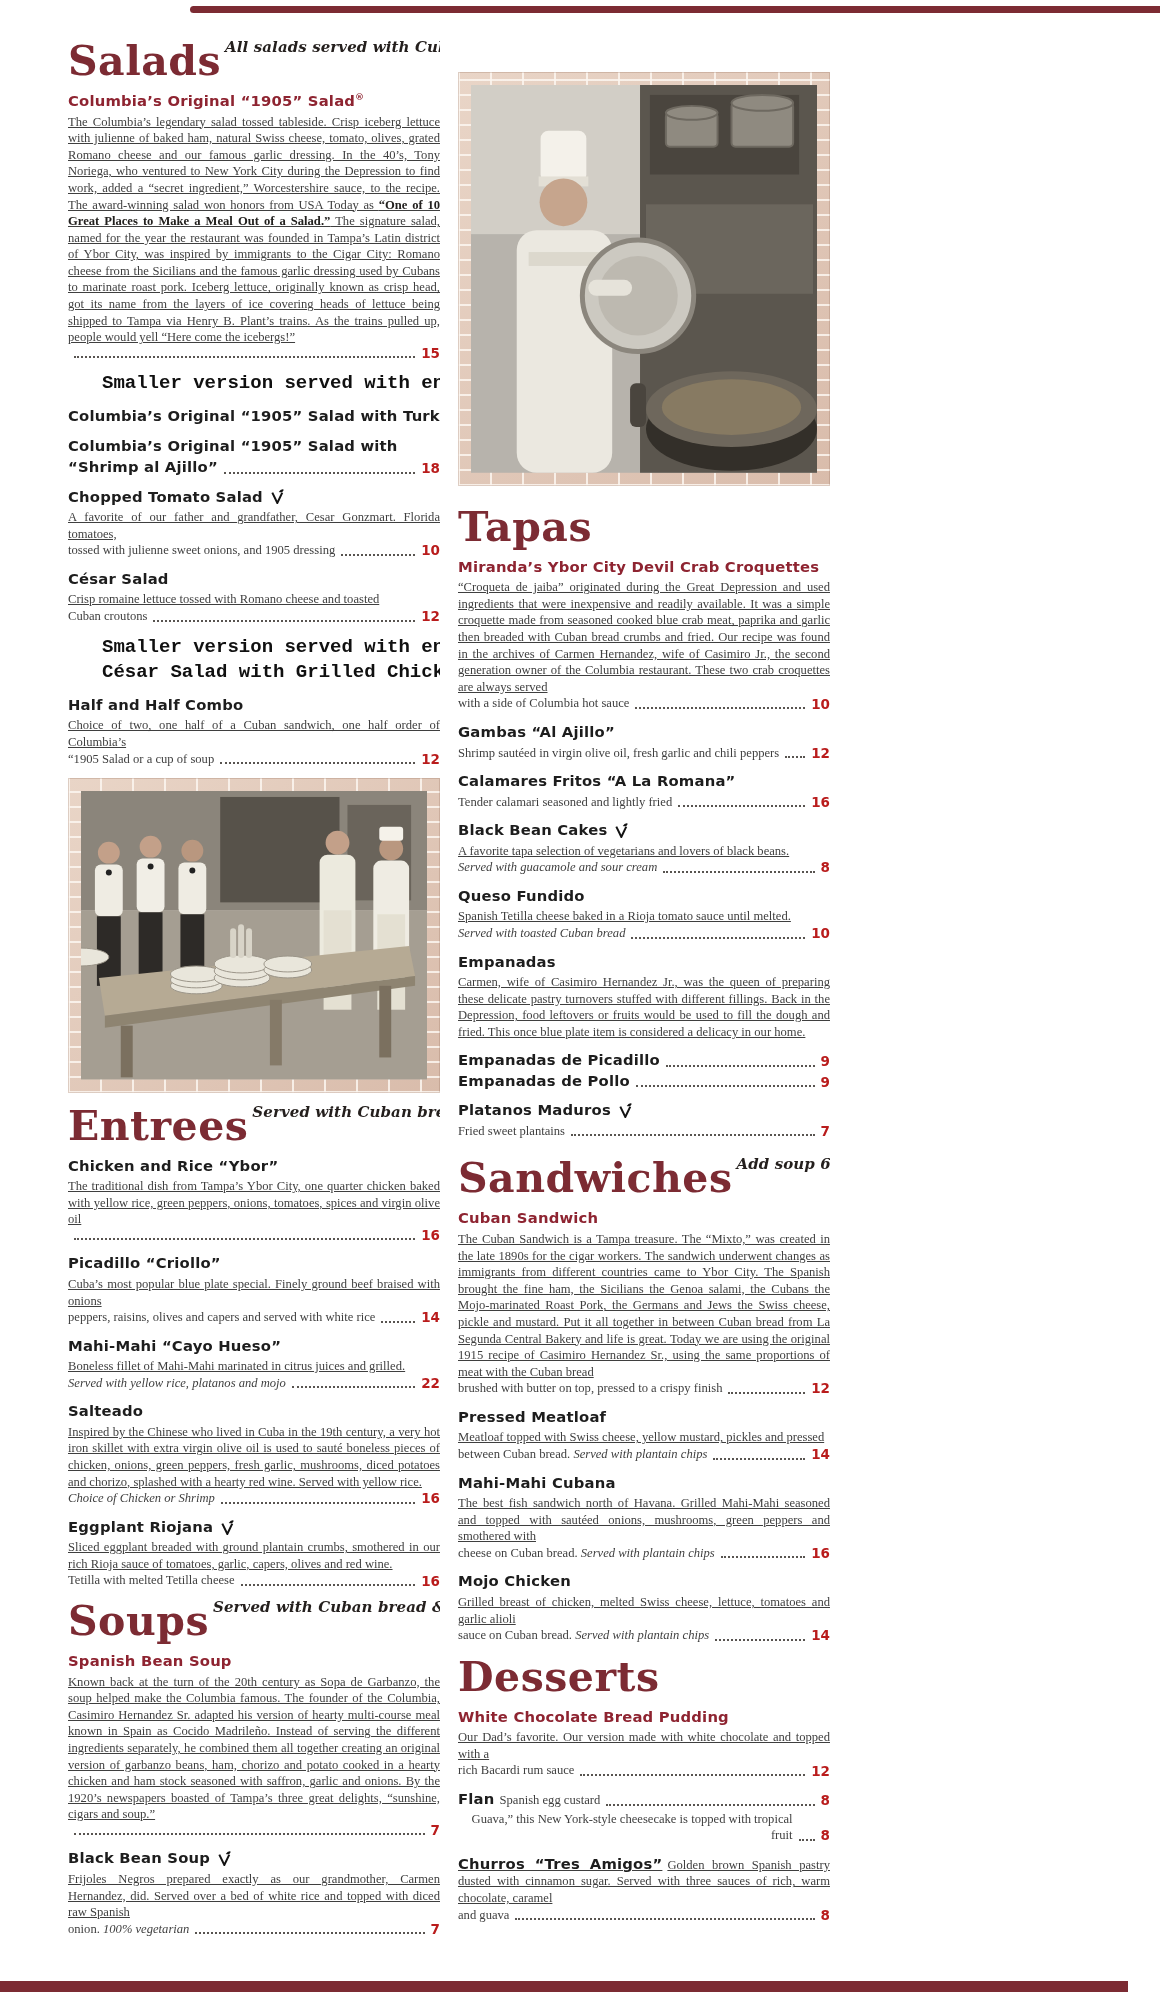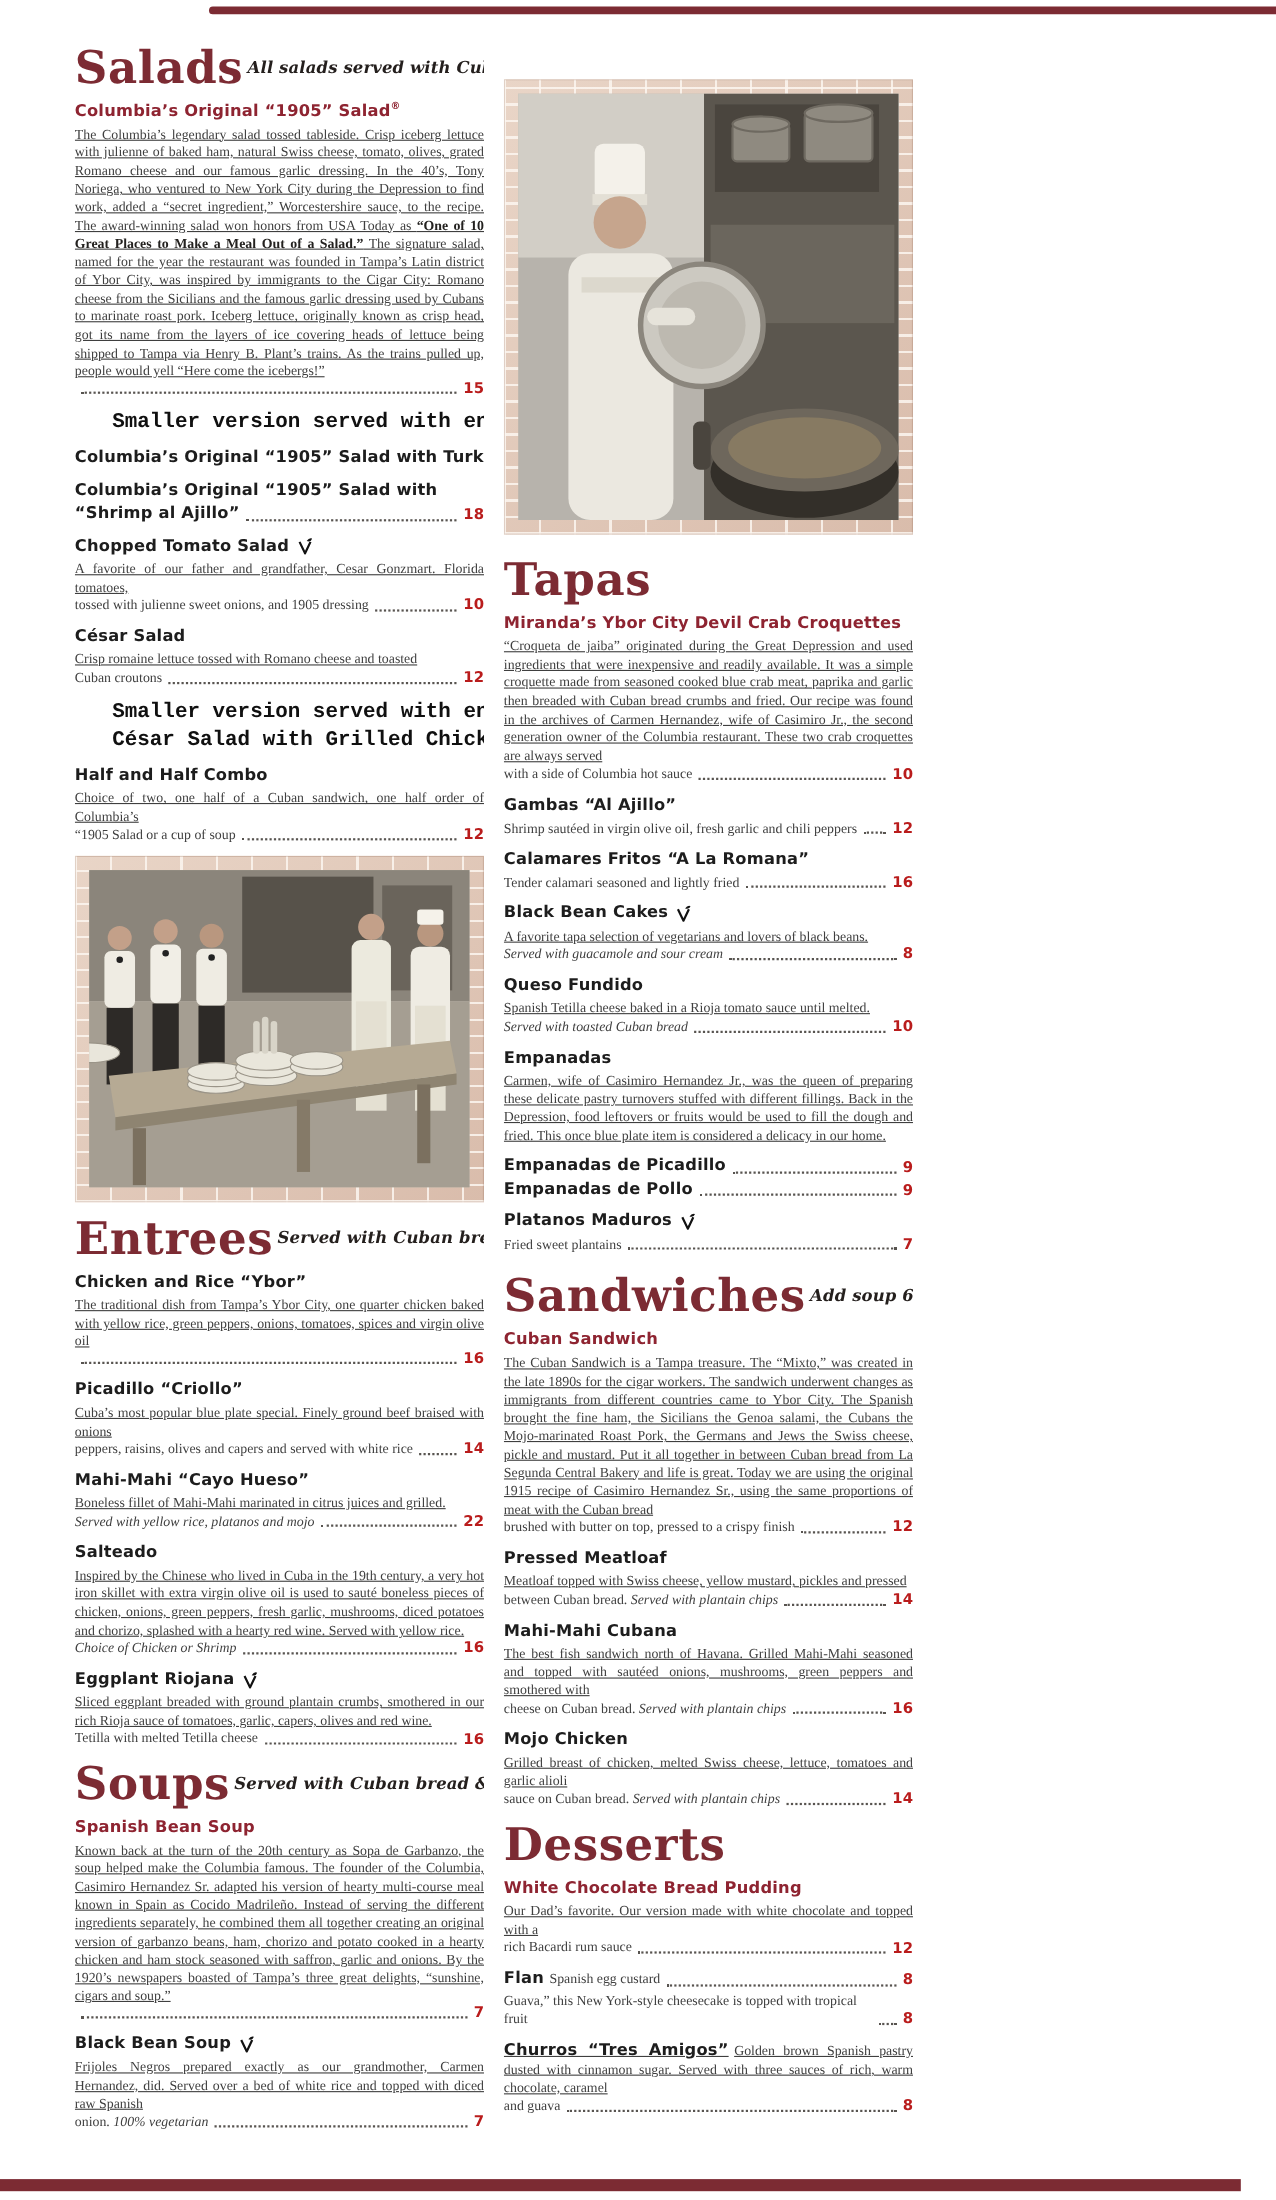--- a/index.html
+++ b/index.html
@@ -5,42 +5,42 @@
   html,body{margin:0;padding:0;background:#f2f2f2;}
   .page{position:relative;width:1160px;height:2000px;background:#ffffff;overflow:hidden;
         font-family:"Liberation Serif","DejaVu Serif",serif;}
   .top-rule{position:absolute;top:6px;left:190px;right:0;height:7px;background:var(--maroon);border-radius:4px 0 0 4px;}
   .bottom-rule{position:absolute;top:1981px;left:0;width:1128px;height:11px;background:var(--maroon);}
   .col{position:absolute;width:372px;overflow:hidden;}
   .col-left{left:68px;top:40px;height:1936px;}
   .col-right{left:458px;top:72px;height:1904px;}
 
   .sec-h{font-family:"DejaVu Serif","Liberation Serif",serif;color:var(--maroon);
-         font-size:41px;font-weight:600;line-height:1.05;display:flex;align-items:center;gap:4px;
+         font-size:41px;font-weight:600;line-height:1.05;display:flex;align-items:flex-start;gap:4px;
          margin:24px 0 9px;letter-spacing:.5px;}
   .sec-h:first-child,.col > .menu-section:first-child .sec-h{margin-top:0;}
   .sec-sub{font-family:"DejaVu Serif",serif;font-style:italic;font-weight:700;font-size:15px;
            color:#241f1d;letter-spacing:.1px;white-space:nowrap;}
   .sec-sub:empty{display:none;}
 
   .menu-item{margin:0 0 11px;}
   .menu-item.tight{margin-bottom:2px;}
   .nm-line{margin:0 0 3px;display:flex;align-items:center;}
   .nm{font-family:"DejaVu Sans","Liberation Sans",sans-serif;font-weight:700;font-size:14.8px;
       color:var(--ink);letter-spacing:.2px;line-height:1.25;}
   .nm.red{color:var(--red_item);}
   .nm.bserif{font-family:Liberation Mono, monospace;font-size:19px;color:#101010;letter-spacing:0;margin-left:34px;}
   .nm sup{font-size:9px;vertical-align:super;}
   .nm-run{margin-right:5px;}
   .desc{font-size:12.6px;line-height:16.6px;color:var(--body_text);text-align:justify;margin:1px 0 0;text-decoration:underline;}
   .desc .b{font-weight:700;color:#23211f;}
   .i{font-style:italic;}
   .prow{display:flex;align-items:flex-end;font-size:12.6px;line-height:16.6px;color:var(--body_text);margin:0;}
   .prow .nm{white-space:nowrap;}
-  .ptext{text-align:left;}
+  .ptext{text-align:right;}
   .leader{flex:1 1 auto;min-width:16px;border-bottom:2px dotted #585450;margin:0 6px 3px 6px;}
   .price{font-family:"DejaVu Sans","Liberation Sans",sans-serif;font-weight:700;font-size:13.5px;
          color:#b91c1c;line-height:1.15;flex:0 0 auto;}
 
   .veg{display:inline-block;margin-left:8px;line-height:0;}
 
   .photo-frame{margin:12px 0;padding:13px;
      background:
        repeating-linear-gradient(0deg, rgba(252,246,240,.85) 0 2px, rgba(0,0,0,0) 2px 15px),
        repeating-linear-gradient(90deg, rgba(252,246,240,.85) 0 2px, rgba(0,0,0,0) 2px 32px),

